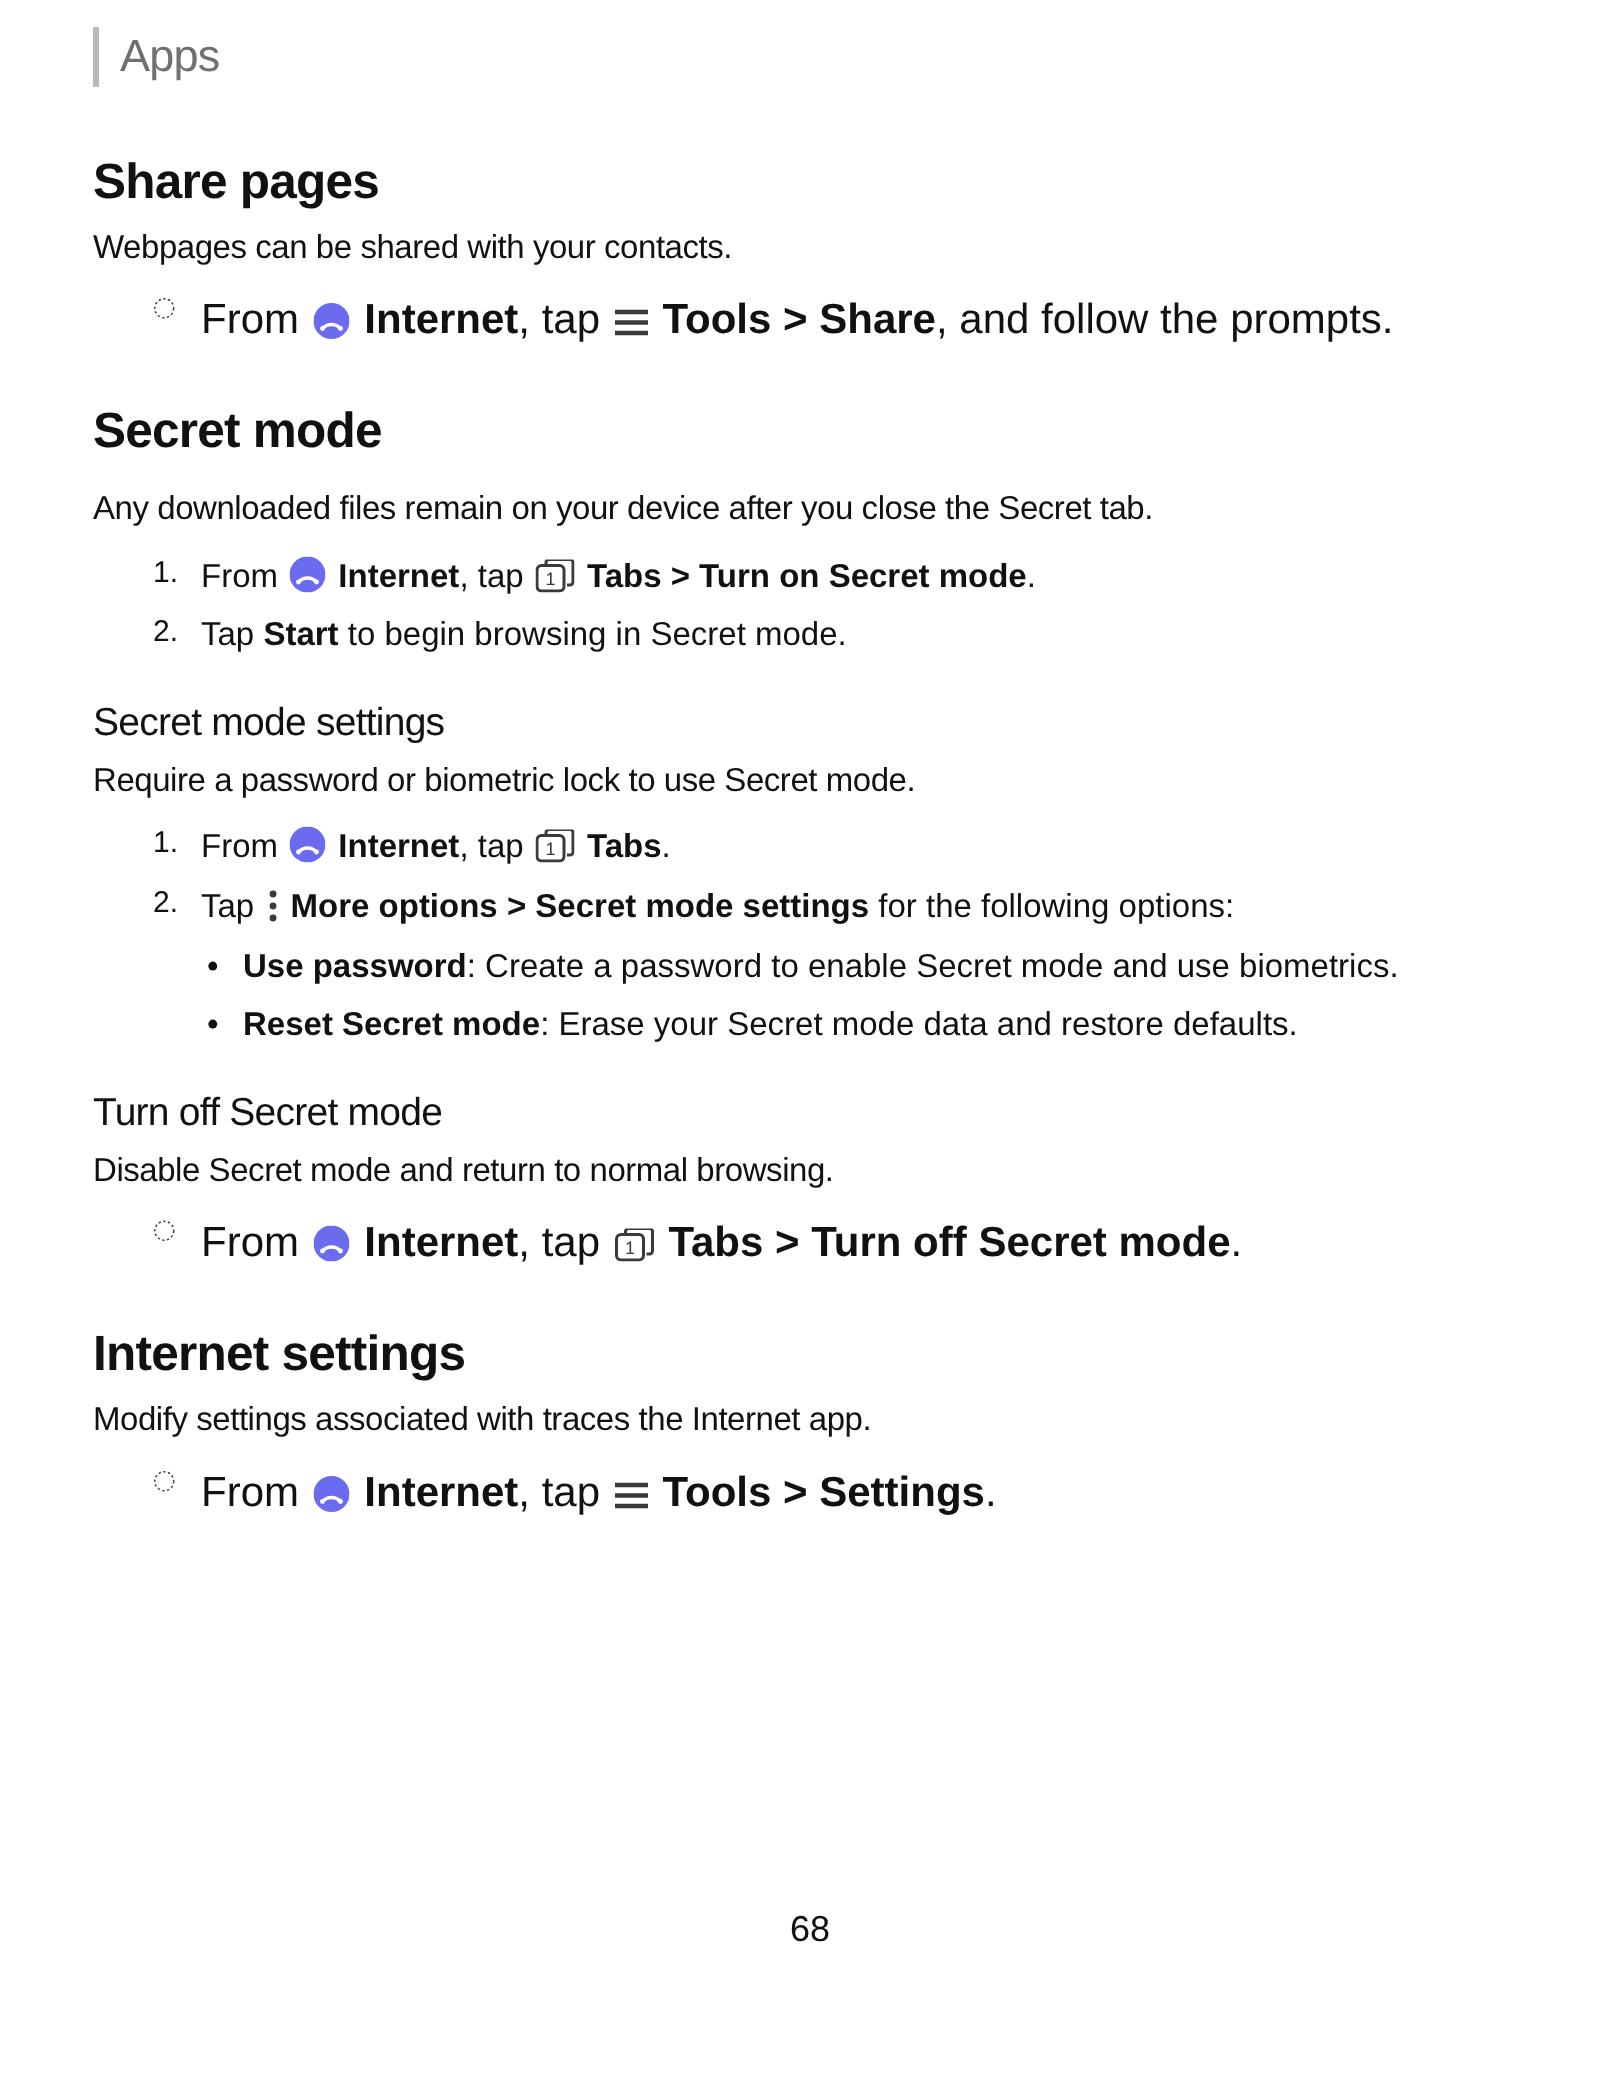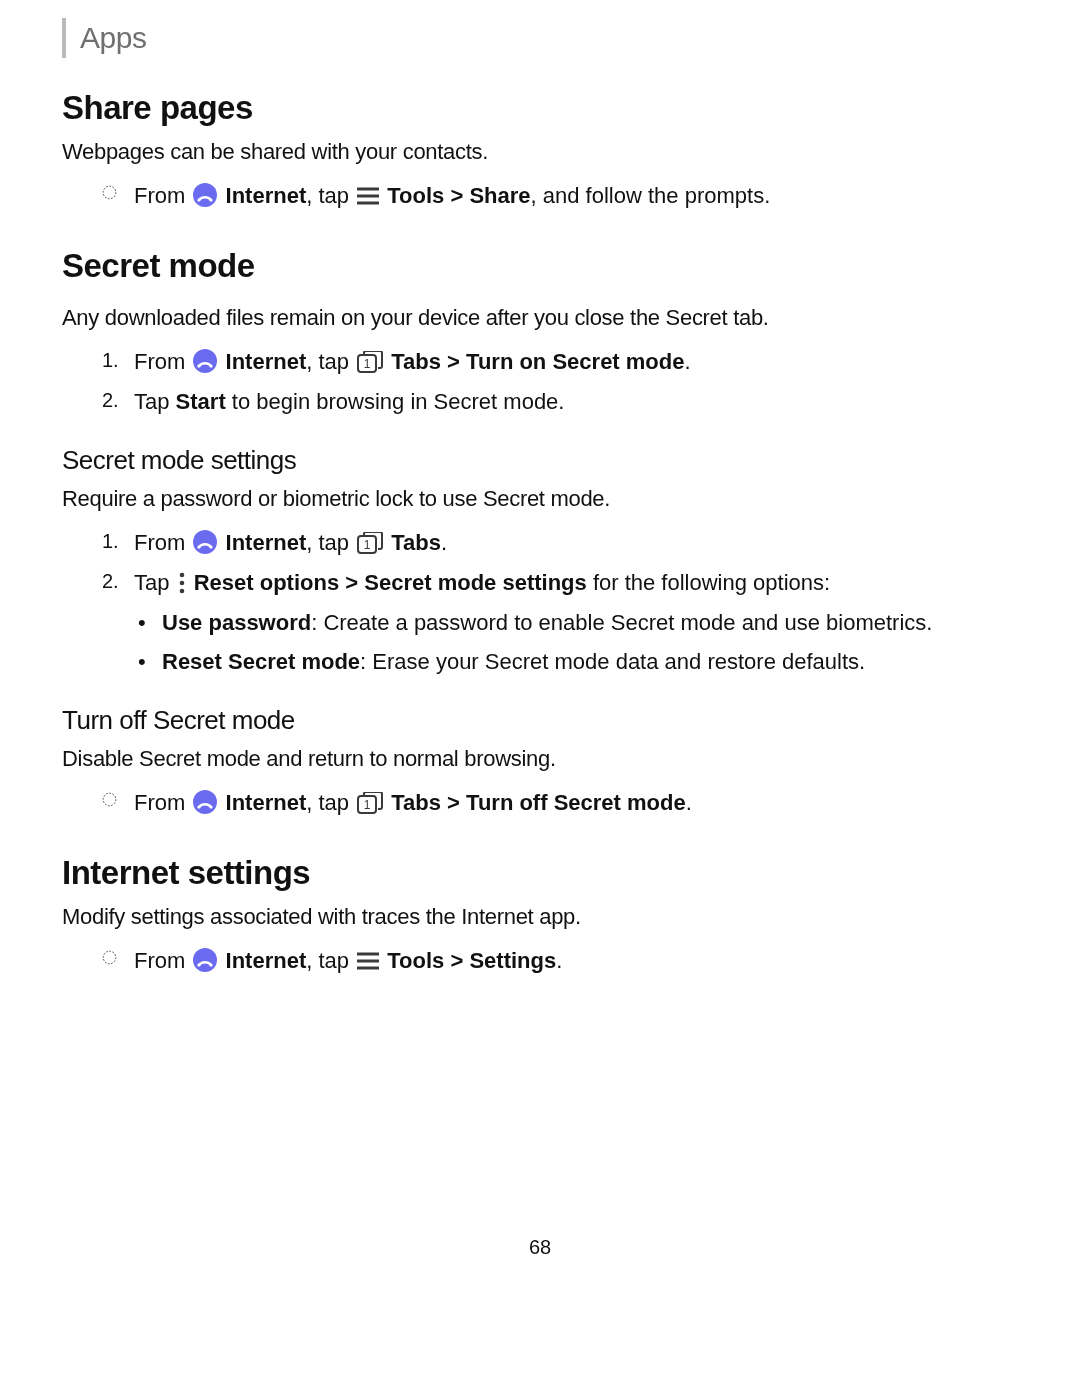--- a/index.html
+++ b/index.html
@@ -14,21 +14,21 @@
   .page {
     padding: 18px 62px 40px 62px;
   }
   .apps-header {
     display: flex;
     align-items: center;
     color: #707070;
     font-size: 30px;
     font-weight: 400;
     letter-spacing: -0.5px;
-    margin-bottom: 31px;
+    margin-bottom: 44px;
   }
   .apps-mark {
     width: 4px;
     height: 40px;
     background: #b9b9b9;
     margin-right: 14px;
   }
   h2.section {
     font-size: 33px;
     font-weight: 700;
@@ -82,21 +82,21 @@
     content: "•";
     position: absolute;
     left: 76px;
     top: 0;
     font-size: 22px;
   }
   .single-step {
     position: relative;
     padding-left: 72px;
     margin: 14px 0 0 0;
-    font-size: 22px;
+    font-size: 28px;
     line-height: 1.35;
   }
   .circle-bullet {
     position: absolute;
     left: 40px;
     top: 4px;
     width: 15px;
     height: 15px;
   }
   .icon {
@@ -114,21 +114,21 @@
   .icon-tabs {
     width: 26px; height: 22px;
     vertical-align: -4px;
   }
   .icon-more {
     width: 8px; height: 22px;
     vertical-align: -4px;
   }
   .page-num {
     text-align: center;
-    font-size: 20px;
+    font-size: 24px;
     margin-top: 260px;
   }
   .block { margin-bottom: 36px; }
 </style>
 </head>
 <body>
 
 <svg width="0" height="0" style="position:absolute">
   <defs>
     <g id="svg-internet">
@@ -206,21 +206,21 @@
         <span>From </span><svg class="icon icon-internet" viewBox="0 0 24 24">
             <use href="#svg-internet"></use>
           </svg><span class="strong"> Internet</span><span>, tap </span><svg class="icon icon-tabs" viewBox="0 0 26 22">
             <use href="#svg-tabs"></use>
           </svg><span class="strong"> Tabs</span><span>.</span>
       </li>
       <li>
         <span class="marker">2.</span>
         <span>Tap </span><svg class="icon icon-more" viewBox="0 0 8 22">
             <use href="#svg-more"></use>
-          </svg><span class="strong"> Reset options</span><span class="strong"> &gt; </span><span class="strong">Secret mode settings</span><span> for the following options:</span>
+          </svg><span class="strong"> More options</span><span class="strong"> &gt; </span><span class="strong">Secret mode settings</span><span> for the following options:</span>
       </li>
     </ul>
     <ul class="sub-list">
       <li>
         <span class="strong">Use password</span><span>: Create a password to enable Secret mode and use biometrics.</span>
       </li>
       <li>
         <span class="strong">Reset Secret mode</span><span>: Erase your Secret mode data and restore defaults.</span>
       </li>
     </ul>

